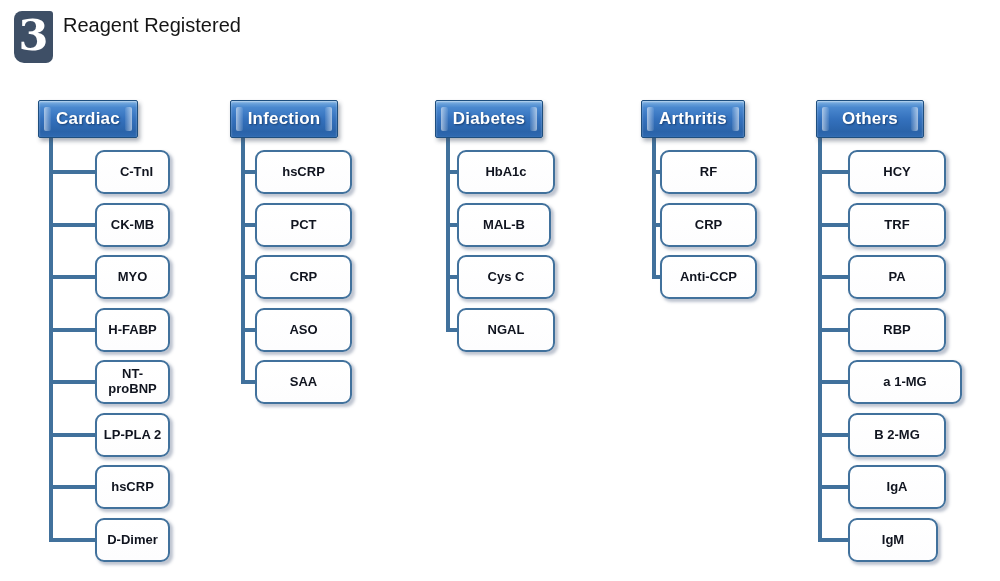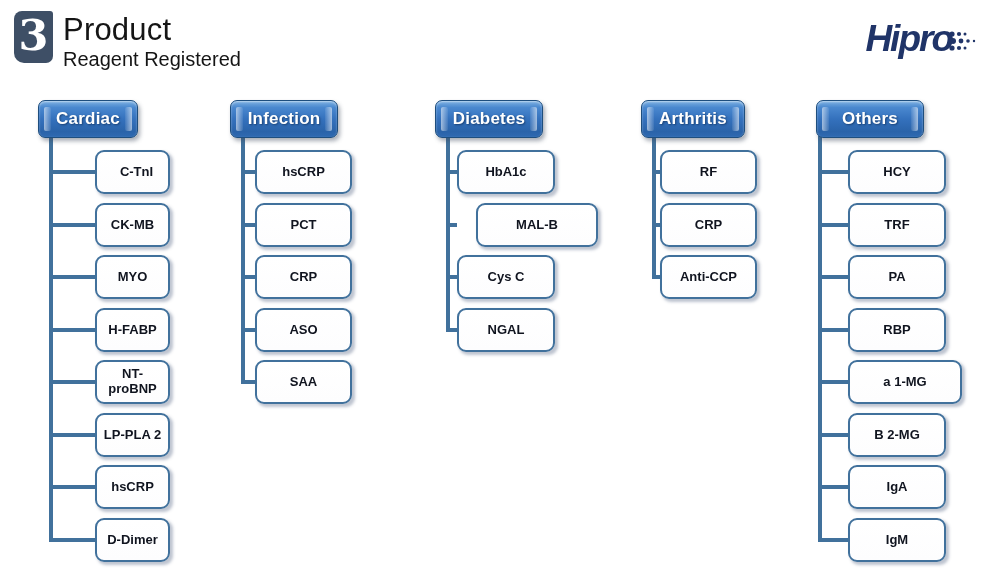--- a/index.html
+++ b/index.html
@@ -29,21 +29,21 @@
   .logo-text {
     font-style:italic; font-weight:bold; font-size:37px;
     letter-spacing:-2px; line-height:1;
   }
   .logo-dots { margin-left:-4px; margin-top:6px; }
 
   
   .column { position:absolute; top:100px; }
   .cat-header {
     position:absolute; top:0; left:0; height:38px; z-index:2;
-    border:1px solid #1e4e7e; border-radius:7px;
+    border:1px solid #1e4e7e; border-radius:2px;
     background:linear-gradient(180deg,#7db1e2 0%,#4a88cf 18%,#3471bd 50%,#2a63a9 85%,#2f6ab1 100%);
     box-shadow:2px 3px 4px rgba(60,70,90,.45), inset 0 1px 2px rgba(255,255,255,.5);
     display:flex; align-items:center; justify-content:center;
   }
   .cat-header::before, .cat-header::after {
     content:""; position:absolute; top:18%; height:64%; width:7px;
     background:linear-gradient(90deg, rgba(255,255,255,.55), rgba(255,255,255,.08));
     border-radius:2px;
   }
   .cat-header::before { left:5px; }
@@ -66,39 +66,21 @@
 </style>
 </head>
 <body>
 
 <div class="slide">
 
   <div class="step-box">
     <span>3</span>
   </div>
   <div class="title-block">
-    <div class="title-main">Product</div>
     <div class="title-sub">Reagent Registered</div>
-  </div>
-  <div class="logo">
-    <span class="logo-text">Hipro</span>
-    <svg class="logo-dots" width="34" height="30" viewBox="0 0 34 30">
-      <g fill="#203468">
-        <circle cx="4" cy="8" r="2.6"></circle>
-          <circle cx="11" cy="8" r="2.1"></circle>
-          <circle cx="17" cy="8" r="1.5"></circle>
-        <circle cx="5" cy="15" r="3.0"></circle>
-          <circle cx="13" cy="15" r="2.4"></circle>
-          <circle cx="20" cy="15" r="1.8"></circle>
-          <circle cx="26" cy="15" r="1.2"></circle>
-        <circle cx="4" cy="22" r="2.6"></circle>
-          <circle cx="11" cy="22" r="2.1"></circle>
-          <circle cx="17" cy="22" r="1.5"></circle>
-      </g>
-    </svg>
   </div>
 
   <div class="column" style="left:38px;">
     <div class="cat-header" style="width:100px;">
       <span class="cat-label">Cardiac</span>
     </div>
     <div class="vline" style="left:11px; height:404px;"></div>
     <div class="hline" style="left:11px; width:46px; top:70px;"></div>
     <div class="node" style="left:57px; width:75px; top:50px;padding-left:12px;">C-TnI</div>
     <div class="hline" style="left:11px; width:46px; top:123px;"></div>
@@ -135,21 +117,21 @@
   </div>
 
   <div class="column" style="left:435px;">
     <div class="cat-header" style="width:108px;">
       <span class="cat-label">Diabetes</span>
     </div>
     <div class="vline" style="left:11px; height:194px;"></div>
     <div class="hline" style="left:11px; width:11px; top:70px;"></div>
     <div class="node" style="left:22px; width:98px; top:50px;">HbA1c</div>
     <div class="hline" style="left:11px; width:11px; top:123px;"></div>
-    <div class="node" style="left:22px; width:122px; top:103px;margin-left:19px;">MAL-B</div>
+    <div class="node" style="left:22px; width:94px; top:103px;">MAL-B</div>
     <div class="hline" style="left:11px; width:11px; top:175px;"></div>
     <div class="node" style="left:22px; width:98px; top:155px;">Cys C</div>
     <div class="hline" style="left:11px; width:11px; top:228px;"></div>
     <div class="node" style="left:22px; width:98px; top:208px;">NGAL</div>
   </div>
 
   <div class="column" style="left:641px;">
     <div class="cat-header" style="width:104px;">
       <span class="cat-label">Arthritis</span>
     </div>
@@ -175,16 +157,16 @@
     <div class="node" style="left:41px; width:98px; top:155px;">PA</div>
     <div class="hline" style="left:11px; width:30px; top:228px;"></div>
     <div class="node" style="left:41px; width:98px; top:208px;">RBP</div>
     <div class="hline" style="left:11px; width:30px; top:280px;"></div>
     <div class="node" style="left:41px; width:114px; top:260px;">a 1-MG</div>
     <div class="hline" style="left:11px; width:30px; top:333px;"></div>
     <div class="node" style="left:41px; width:98px; top:313px;">B 2-MG</div>
     <div class="hline" style="left:11px; width:30px; top:385px;"></div>
     <div class="node" style="left:41px; width:98px; top:365px;">IgA</div>
     <div class="hline" style="left:11px; width:30px; top:438px;"></div>
-    <div class="node" style="left:41px; width:98px; top:418px;">IgM</div>
+    <div class="node" style="left:41px; width:90px; top:418px;">IgM</div>
   </div>
 
 </div>
 
 </body></html>

